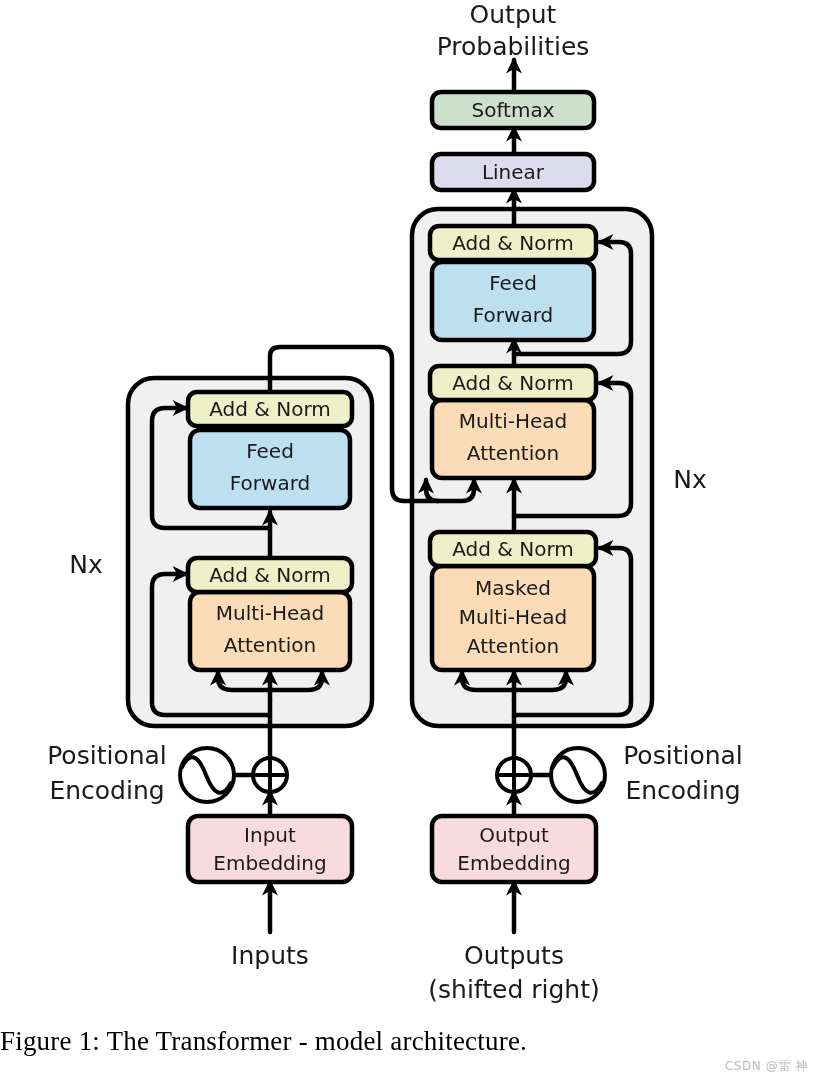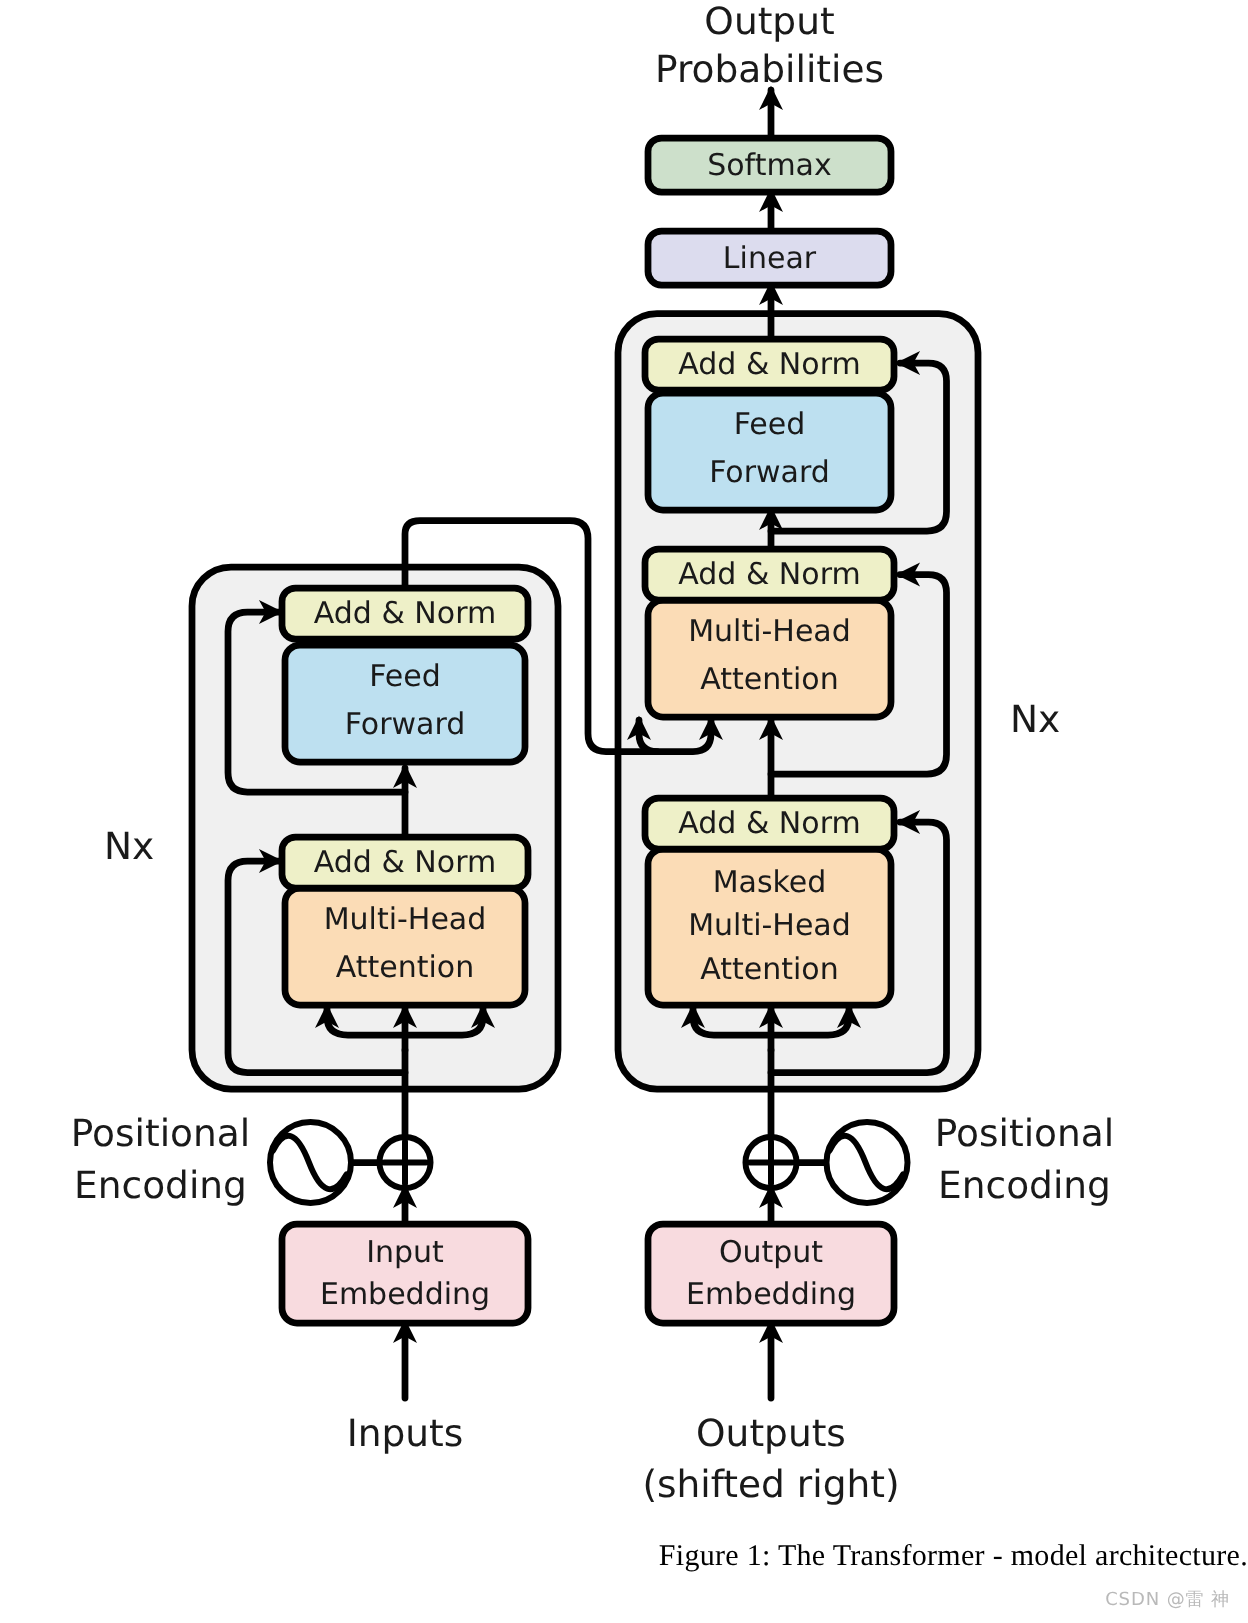--- a/index.html
+++ b/index.html
@@ -2,23 +2,23 @@
 <html><head>
 <meta charset="utf-8">
 <style>
   html,body{margin:0;padding:0;background:#ffffff;}
   body{width:832px;height:1082px;font-family:"DejaVu Sans",sans-serif;}
   #stage{position:relative;width:832px;height:1082px;overflow:hidden;background:#fff;}
   svg#diagram{position:absolute;left:0;top:0;width:832px;height:1082px;display:block;}
   .boxlabel{font-family:"DejaVu Sans",sans-serif;font-size:20px;fill:#1a1a1a;text-anchor:middle;dominant-baseline:middle;}
   .freetext{font-family:"DejaVu Sans",sans-serif;font-size:25px;fill:#1a1a1a;text-anchor:middle;dominant-baseline:middle;}
   .nx{font-family:"DejaVu Sans",sans-serif;font-size:25px;fill:#1a1a1a;text-anchor:middle;dominant-baseline:middle;}
-  .caption{position:absolute;left:0;top:1026px;width:832px;text-align:right;
-           font-family:"Liberation Serif","DejaVu Serif",serif;font-size:20px;color:#000;letter-spacing:.2px;}
-  .watermark{position:absolute;right:12px;top:1058px;font-family:"DejaVu Sans",sans-serif;
+  .caption{position:absolute;left:0;top:1026px;width:832px;text-align:left;
+           font-family:"Liberation Serif","DejaVu Serif",serif;font-size:27px;color:#000;letter-spacing:.2px;}
+  .watermark{position:absolute;right:24px;top:1058px;font-family:"DejaVu Sans",sans-serif;
              font-size:12px;color:#b9b9b9;letter-spacing:.6px;white-space:nowrap;}
   .blockbg{fill:#f0f0f0;stroke:#000;}
   .edge{fill:none;stroke:#000;stroke-width:4.5;stroke-linecap:round;stroke-linejoin:round;}
   .edge-thin{fill:none;stroke:#000;stroke-width:4;stroke-linecap:round;stroke-linejoin:round;}
   .nodebox{stroke:#000;stroke-width:4.5;}
 </style>
 </head>
 <body>
 
 <div id="stage">

